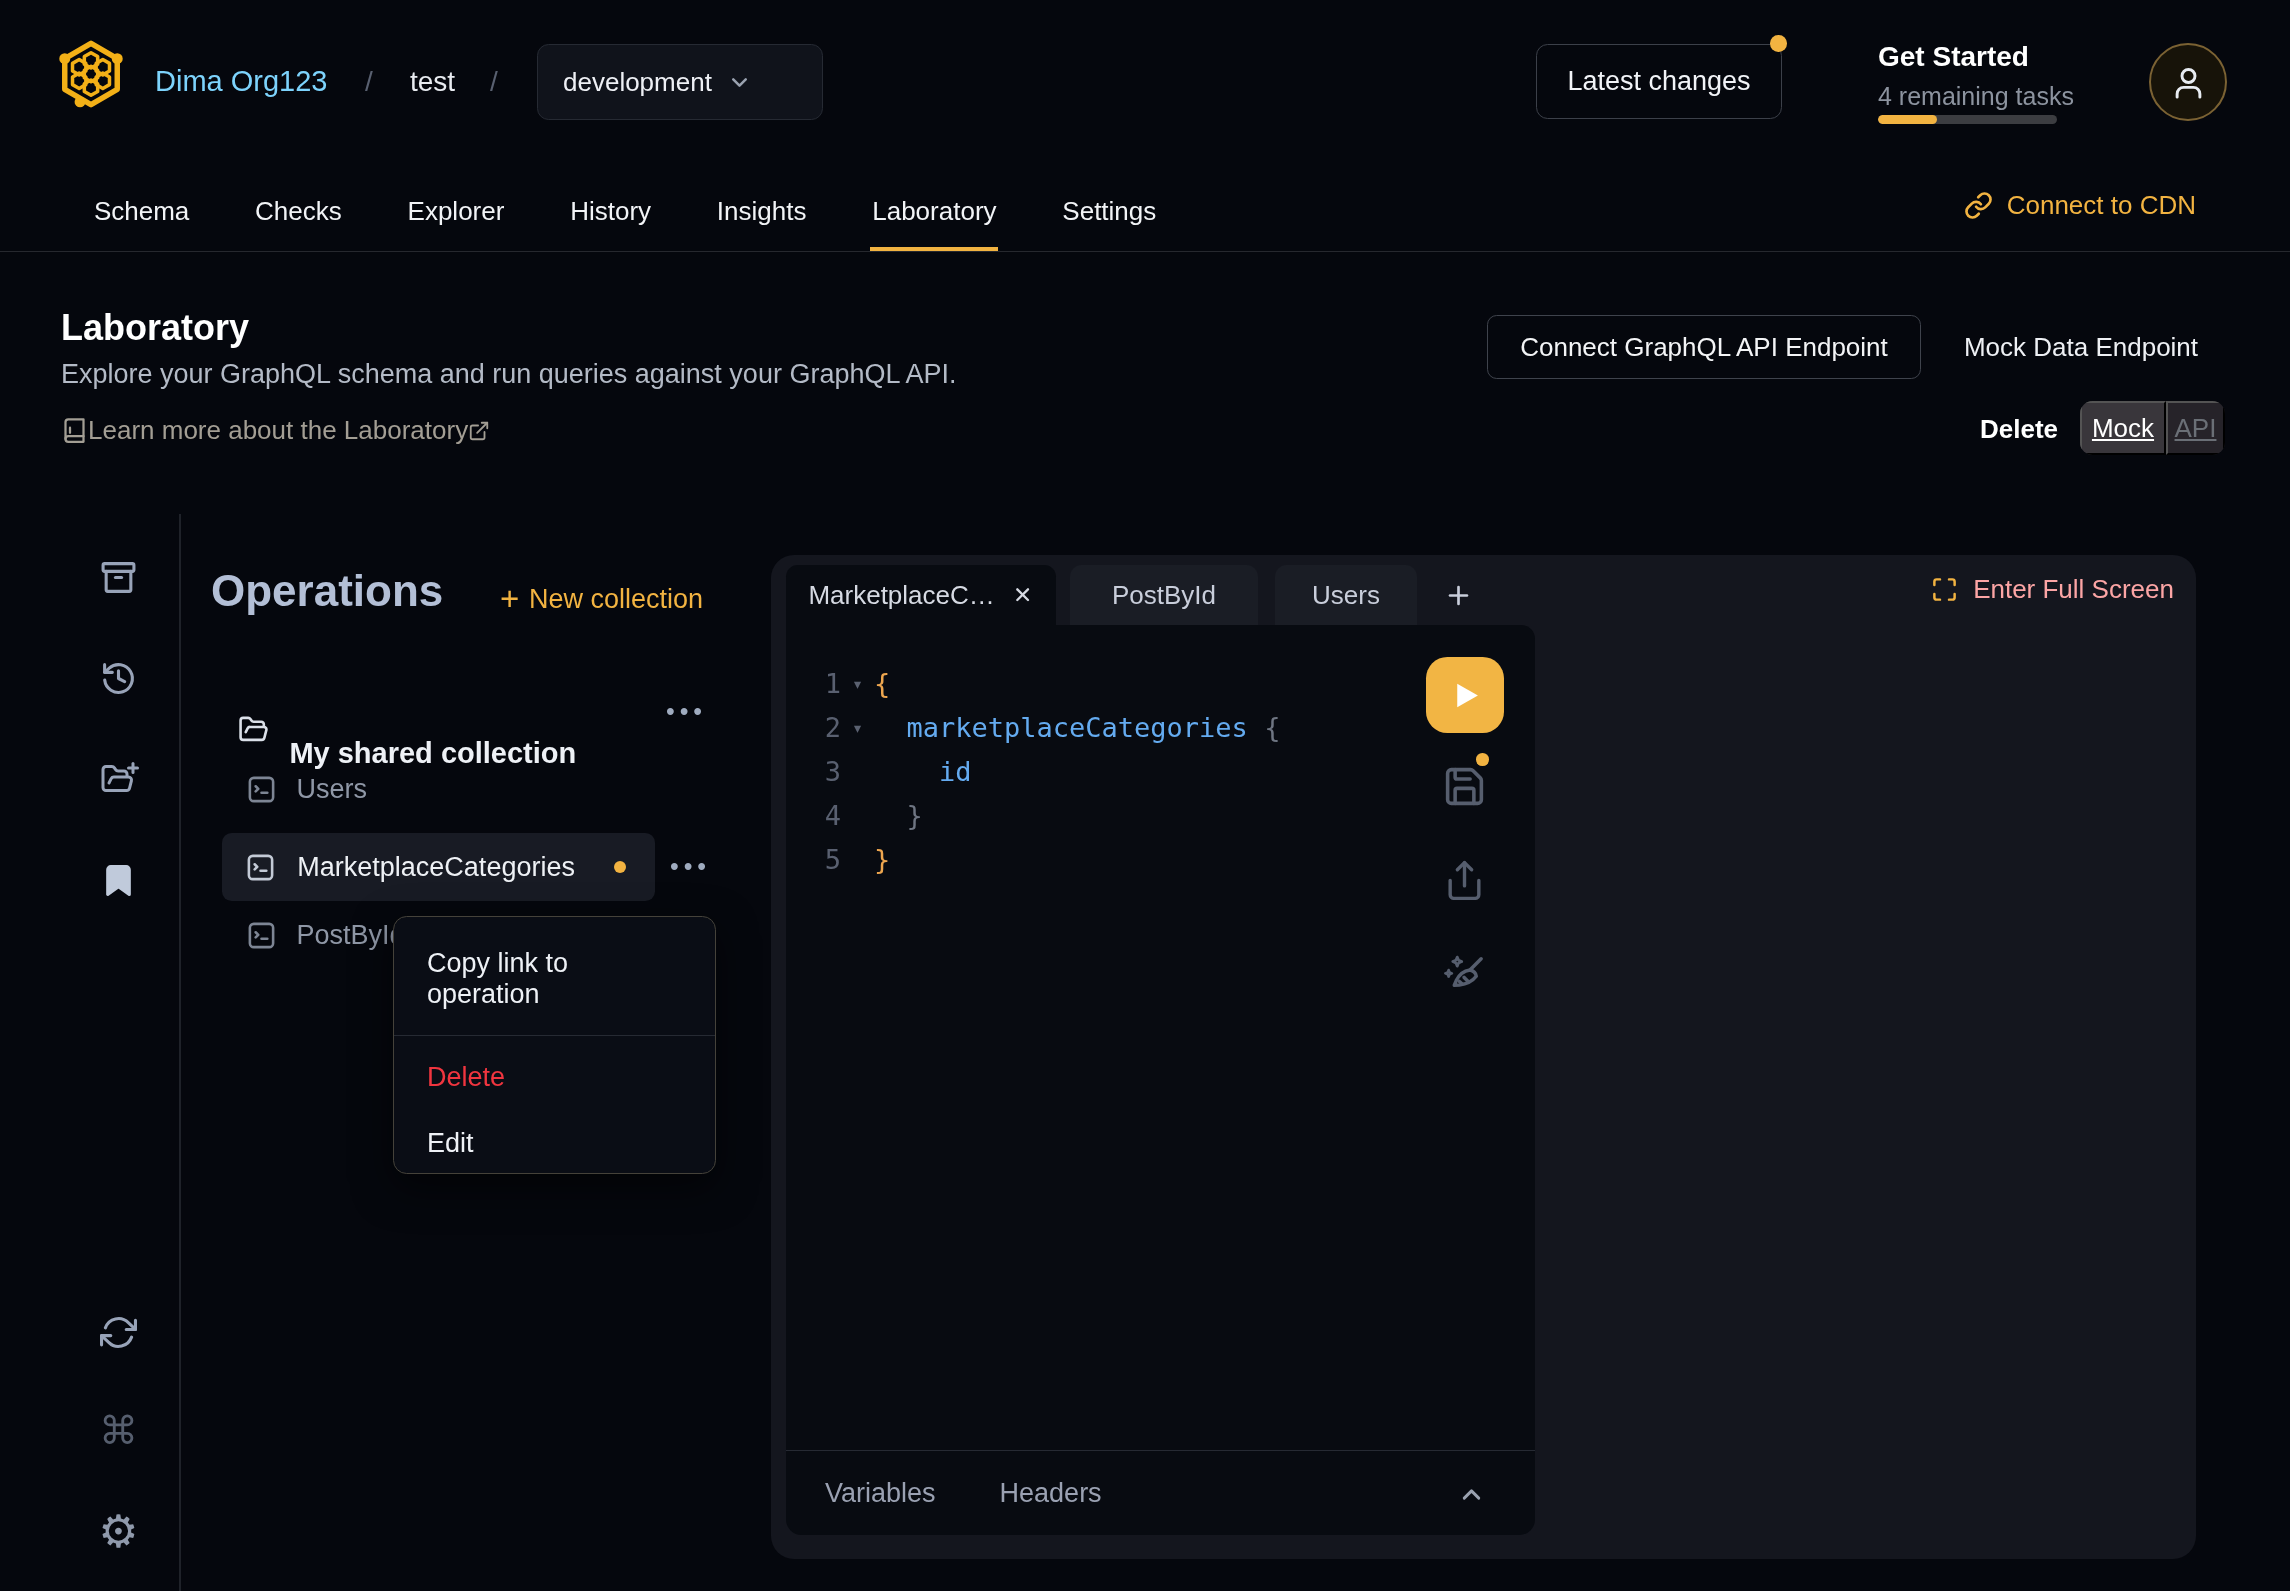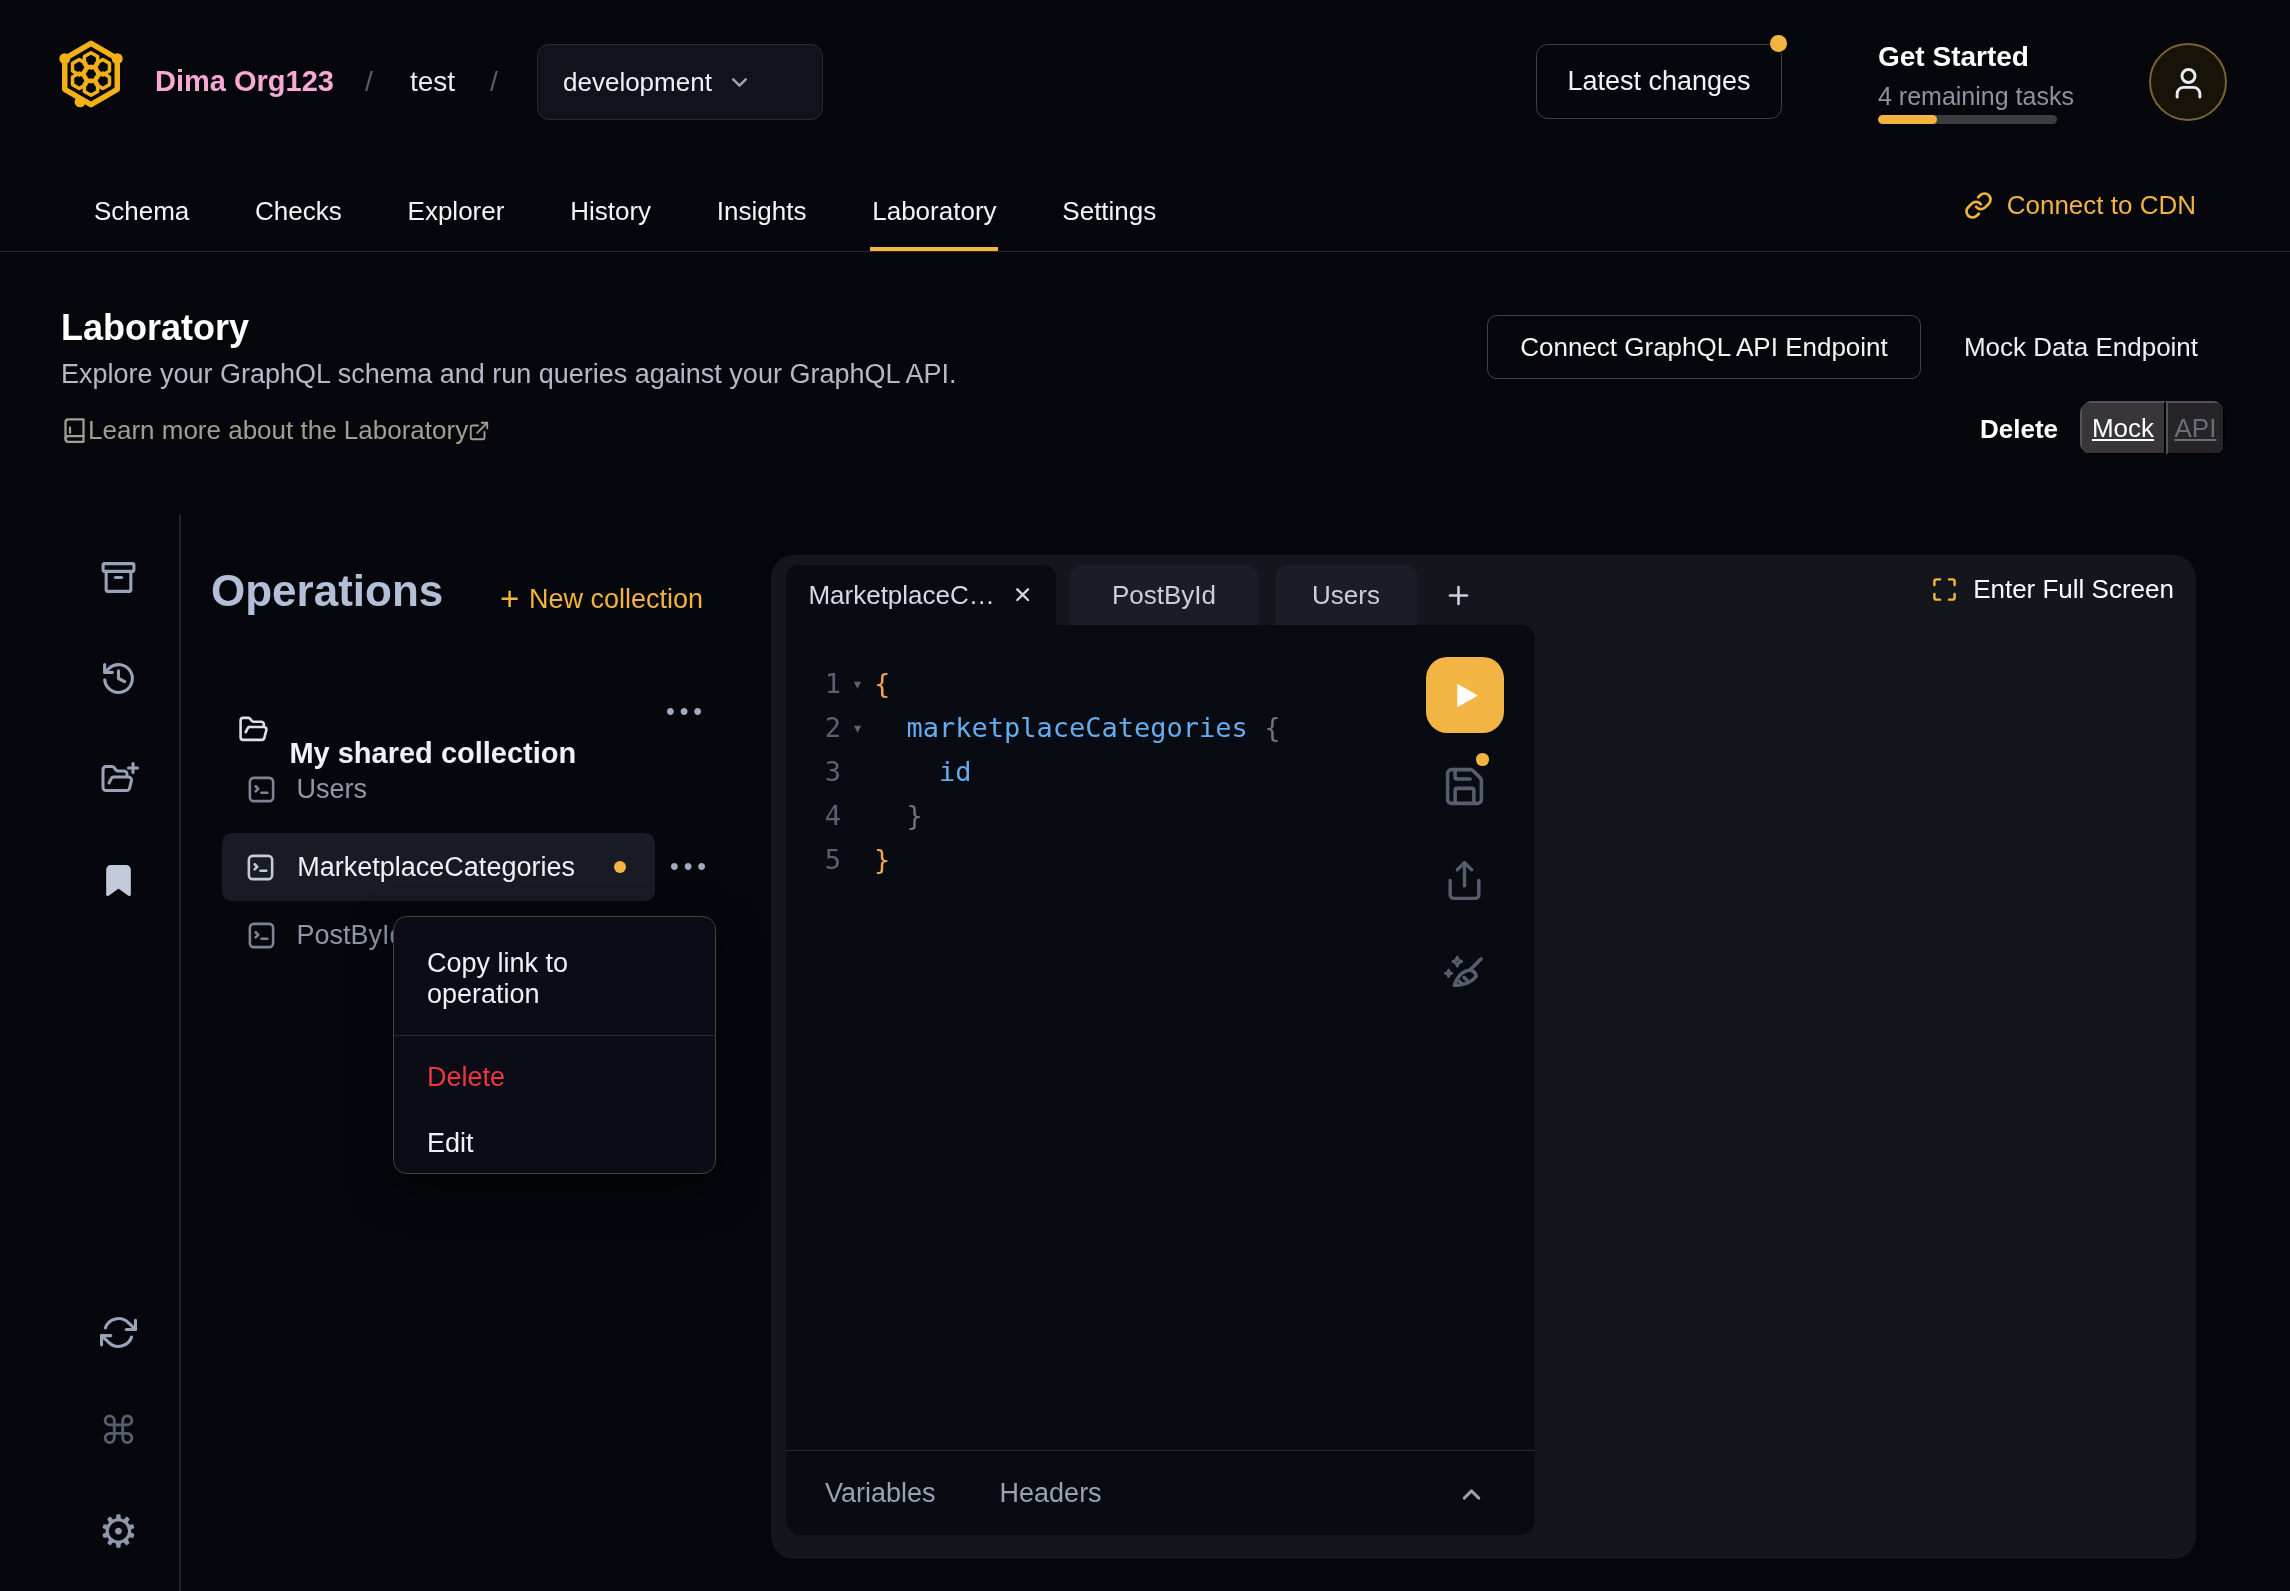--- a/index.html
+++ b/index.html
@@ -2,21 +2,21 @@
 <html><head>
 <meta charset="utf-8">
 <style>
   * { margin:0; padding:0; box-sizing:border-box; }
   html,body { width:2290px; height:1591px; background:#05070d; font-family:"Liberation Sans", sans-serif; overflow:hidden; position:relative; color:#eef0f5; }
   .abs { position:absolute; }
   svg { display:block; }
 
   
   .logo { left:56px; top:39px; }
-  .org-name { left:155px; top:65px; font-size:29px; font-weight:700; color:#f9a8d4; }
+  .org-name { left:155px; top:65px; font-size:29px; font-weight:400; color:#7dd3fc; }
   .crumb-sep { top:66px; font-size:28px; color:#596070; }
   .sep1 { left:365px; } .sep2 { left:490px; }
   .project-name { left:410px; top:66px; font-size:28px; color:#e8ebf0; }
   .env-pill { left:537px; top:44px; width:286px; height:76px; background:#10131b; border:1.5px solid #262a33; border-radius:11.6px; display:flex; align-items:center; padding:0 25px; gap:15.5px; }
   .env-pill span { font-size:26px; color:#eef0f5; }
   .latest-btn { left:1536px; top:44px; width:246px; height:75px; border:1.5px solid #3c4049; border-radius:11.6px; display:flex; align-items:center; justify-content:center; font-size:27px; color:#f1f3f7; background:transparent; }
   .latest-dot { left:1770px; top:35px; width:16.5px; height:16.5px; border-radius:50%; background:#f2b341; }
   .gs-title { left:1878px; top:41px; font-size:28px; font-weight:600; color:#ffffff; }
   .gs-sub { left:1878px; top:82px; font-size:25px; color:#8c939f; }
   .gs-bar { left:1878px; top:115px; width:179px; height:8.7px; border-radius:4.9px; background:#3c3d41; overflow:hidden; }
@@ -66,21 +66,21 @@
   .sel-row .op-ic { color:#c3cad6; }
 
   
   .ctx-menu { left:393px; top:916px; width:323px; height:258px; background:#0a0d15; border:1.9px solid #45423a; border-radius:13.6px; padding:13.6px 0; box-shadow:0 13.6px 39px rgba(0,0,0,.55); }
   .ctx-item { width:100%; text-align:left; padding:17.5px 33px; font-size:27px; color:#eef1f6; background:transparent; border:none; display:block; }
   .ctx-sep { height:1px; background:#262a33; margin:7.8px 0; }
   .ctx-danger { color:#f0353f; }
 
   
   .card { left:771px; top:555px; width:1425px; height:1004px; background:#14161e; border-radius:23px; }
-  .fullscreen-link { right:116px; top:574px; display:flex; align-items:center; gap:15.5px; color:#ffffff; font-size:26px; background:transparent; border:none; }
+  .fullscreen-link { right:116px; top:574px; display:flex; align-items:center; gap:15.5px; color:#fca5a5; font-size:26px; background:transparent; border:none; }
   .tab { top:565px; height:60px; border-radius:11.6px 11.6px 0 0; display:flex; align-items:center; justify-content:center; gap:17.5px; font-size:26px; color:#c9cedb; background:#1a1d25; border:none; }
   .tab.active { background:#080b11; color:#d6dae3; }
   .tab-0 { left:786px; width:270px; }
   .tab-1 { left:1070px; width:188px; }
   .tab-2 { left:1275px; width:142px; }
   .tab-add { left:1434px; top:571px; width:49px; height:49px; color:#c9cedb; background:transparent; border:none; display:flex; align-items:center; justify-content:center; }
   .editor { left:786px; top:625px; width:749px; height:910px; background:#080b11; border-radius:0 13.6px 15.5px 15.5px; }
   .code-area { left:802px; top:662px; font-family:"DejaVu Sans Mono", monospace; font-size:27px; line-height:44px; }
   .code-line { display:flex; white-space:pre; }
   .ln { display:inline-block; width:39px; text-align:right; color:#596070; }

